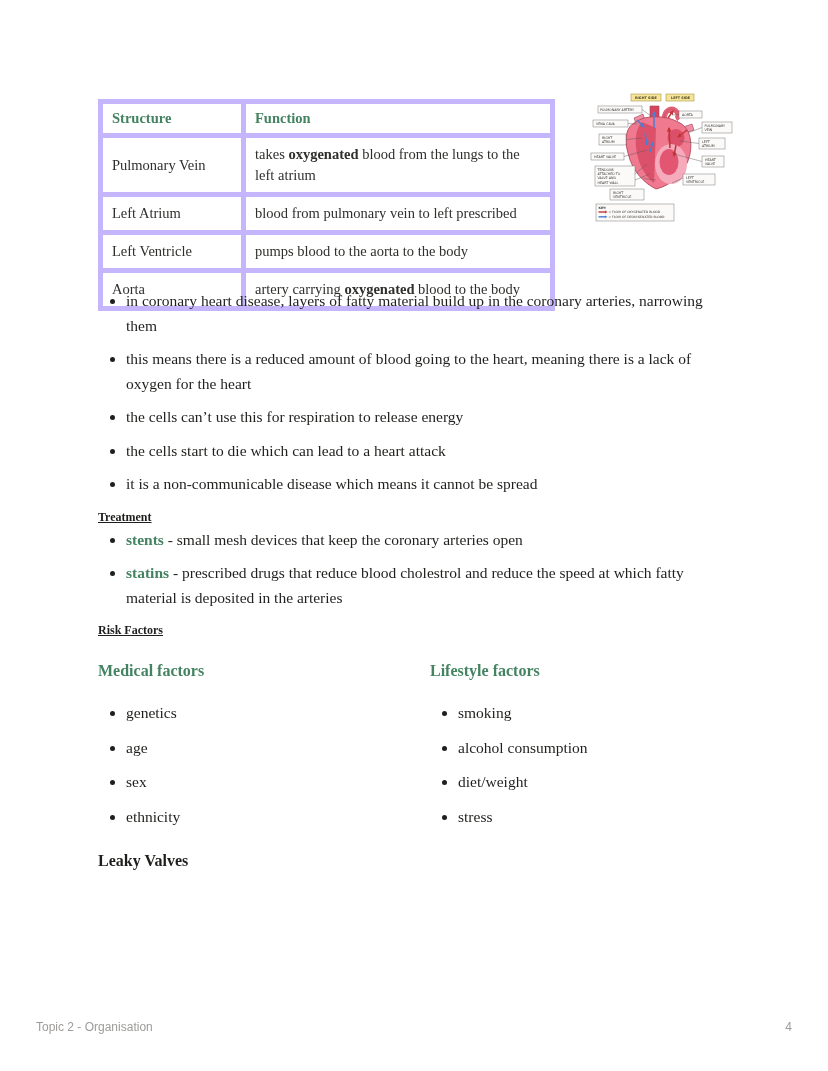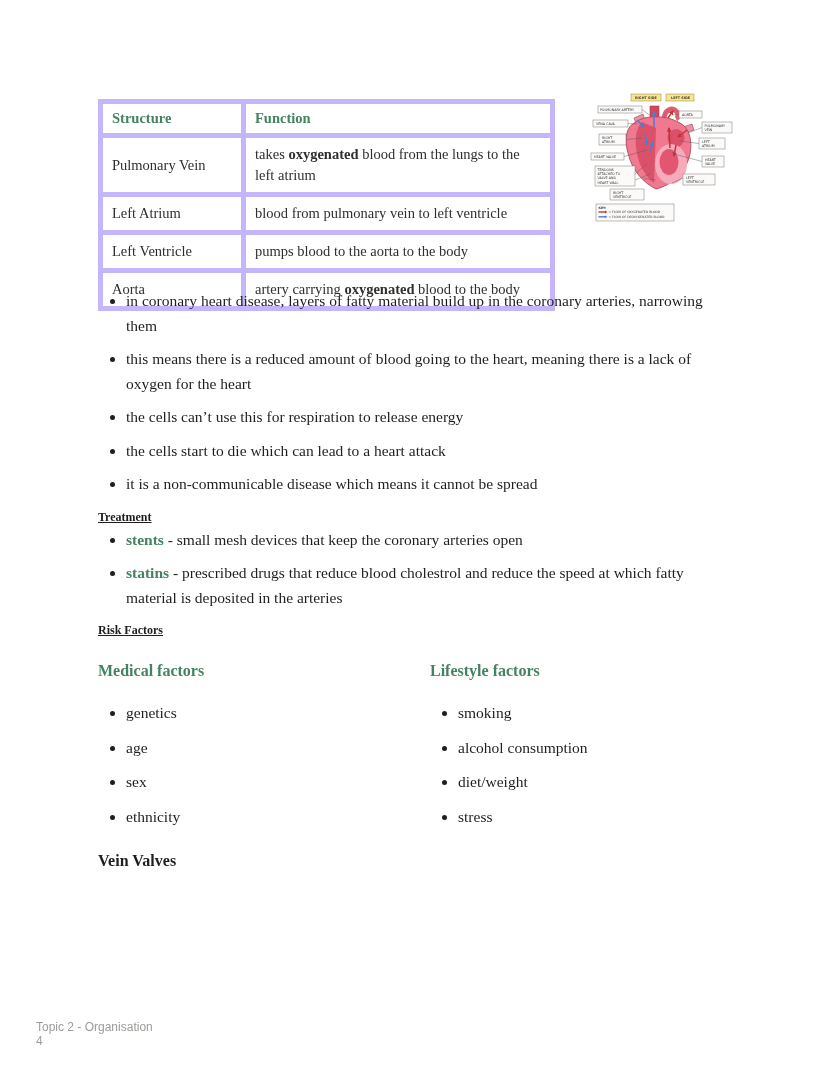--- a/index.html
+++ b/index.html
@@ -60,21 +60,21 @@
   .cols .h-green { font-size:16px; }
   .cols ul { margin-top:19px; }
   .cols li { margin-bottom:10px; }
   #helping-title { margin-top:16px; }
   #leaky-title { margin-top:11px; }
 
   
   .footer {
     position:absolute; left:36px; right:36px; top:1020px;
     display:flex; justify-content:space-between;
-    font-family:"Liberation Sans", sans-serif; font-size:12px; color:#9d9c99;flex-direction:column;
+    font-family:"Liberation Sans", sans-serif; font-size:12px; color:#9d9c99;
   }
 </style>
 </head>
 <body>
 
 <div class="page">
 
   <table class="heart-table">
     <colgroup>
         <col class="c1">
@@ -86,21 +86,21 @@
         <th>Function</th>
       </tr>
     </thead>
     <tbody>
         <tr>
           <td>Pulmonary Vein</td>
           <td class="fn"><span>takes </span><span class="b">oxygenated</span><span> blood from the lungs to the left atrium</span></td>
         </tr>
         <tr>
           <td>Left Atrium</td>
-          <td class="fn"><span>blood from pulmonary vein to left ventricle</span></td>
+          <td class="fn"><span>blood from pulmonary vein to left prescribed</span></td>
         </tr>
         <tr>
           <td>Left Ventricle</td>
           <td class="fn"><span>pumps blood to the aorta to the body</span></td>
         </tr>
         <tr>
           <td>Aorta</td>
           <td class="fn"><span>artery carrying </span><span class="b">oxygenated</span><span> blood to the body</span></td>
         </tr>
       </tbody>
@@ -268,21 +268,21 @@
         <div class="h-green">Lifestyle factors</div>
         <ul>
             <li>smoking</li>
             <li>alcohol consumption</li>
             <li>diet/weight</li>
             <li>stress</li>
           </ul>
       </div>
     </div>
 
-    <div id="leaky-title" class="h-bold-plain">Vein Valves</div>
+    <div id="leaky-title" class="h-bold-plain">Leaky Valves</div>
 
   </div>
 
   <div class="footer">
     <span>Topic 2 - Organisation</span>
     <span>4</span>
   </div>
 
 </div>
 

